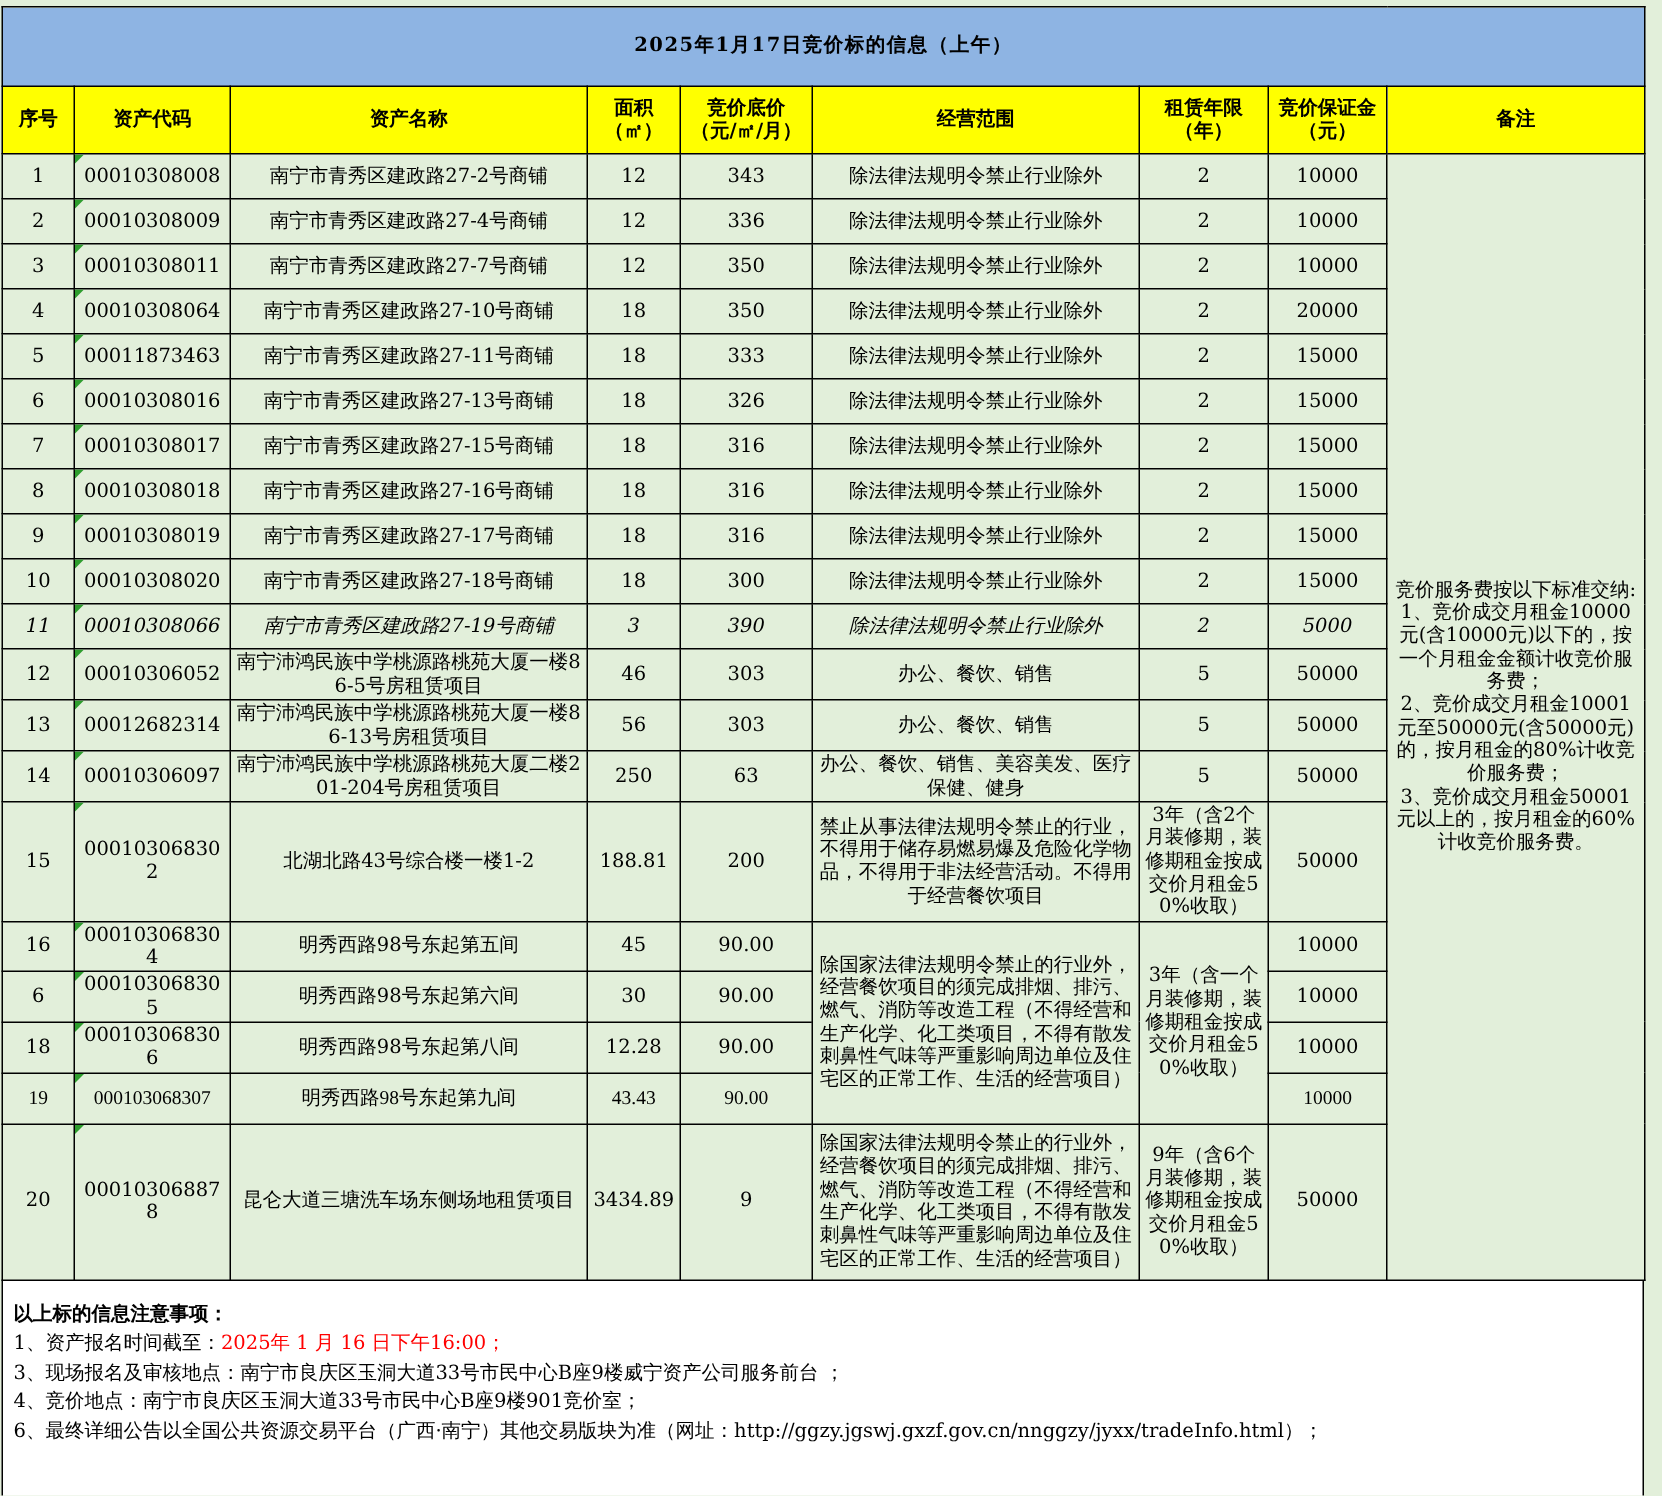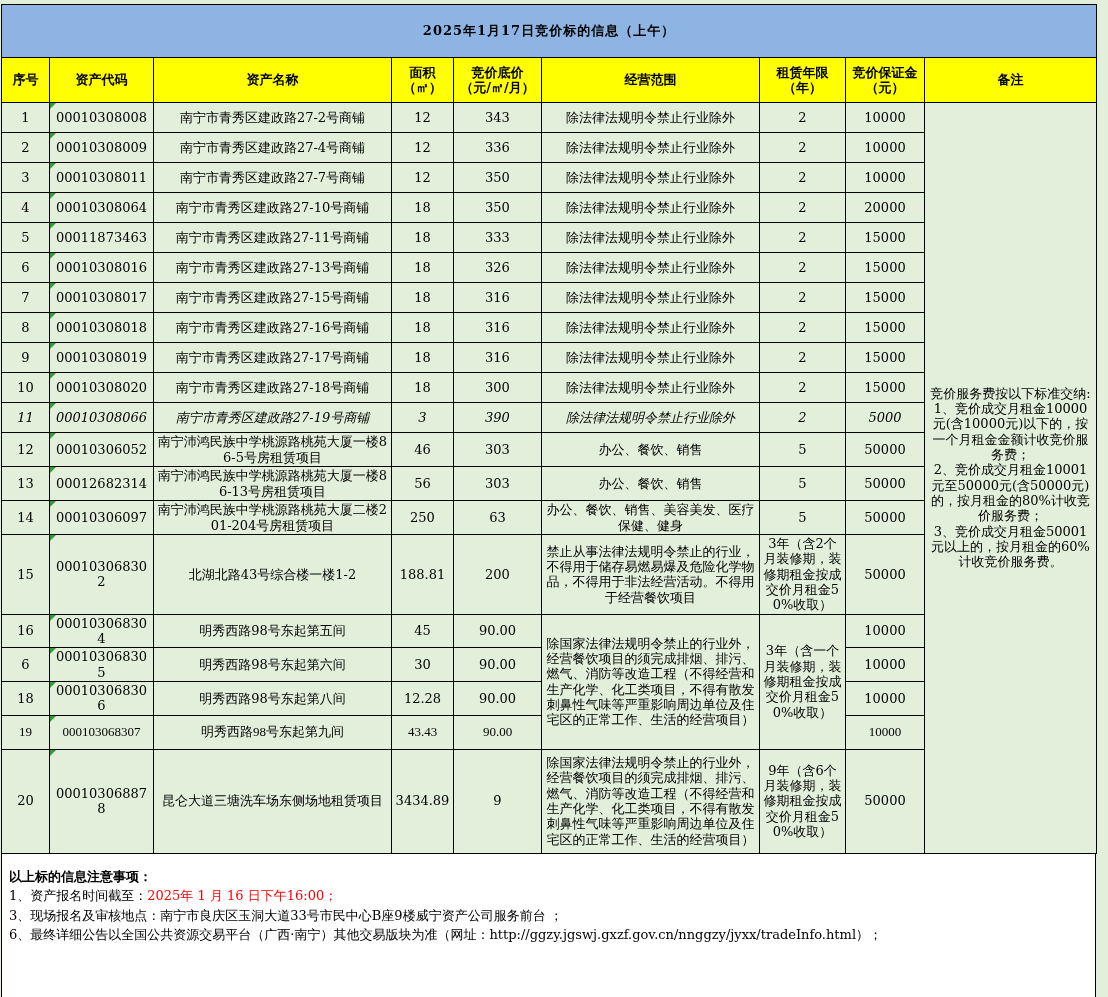--- a/index.html
+++ b/index.html
@@ -281,16 +281,17 @@
           <td class="c-term long left">9年（含6个月装修期，装修期租金按成交价月租金50%收取）</td>
           <td class="c-deposit">50000</td>
         </tr>
       </tbody>
   </table>
 
   <div class="notes">
     <div class="notes-title">以上标的信息注意事项：</div>
     <div class="note-line"><span>1、资产报名时间截至：</span><span class="red">2025年 1 月 16 日下午16:00；</span><span></span></div>
     <div class="note-line"><span>3、现场报名及审核地点：南宁市良庆区玉洞大道33号市民中心B座9楼威宁资产公司服务前台 ；</span></div>
+    <div class="note-line"><span>4、竞价地点：南宁市良庆区玉洞大道33号市民中心B座9楼901竞价室；</span></div>
     <div class="note-line"><span>6、最终详细公告以全国公共资源交易平台（广西·南宁）其他交易版块为准（网址：http://ggzy.jgswj.gxzf.gov.cn/nnggzy/jyxx/tradeInfo.html）；</span></div>
 
   </div>
 </div>
 
 </body></html>

